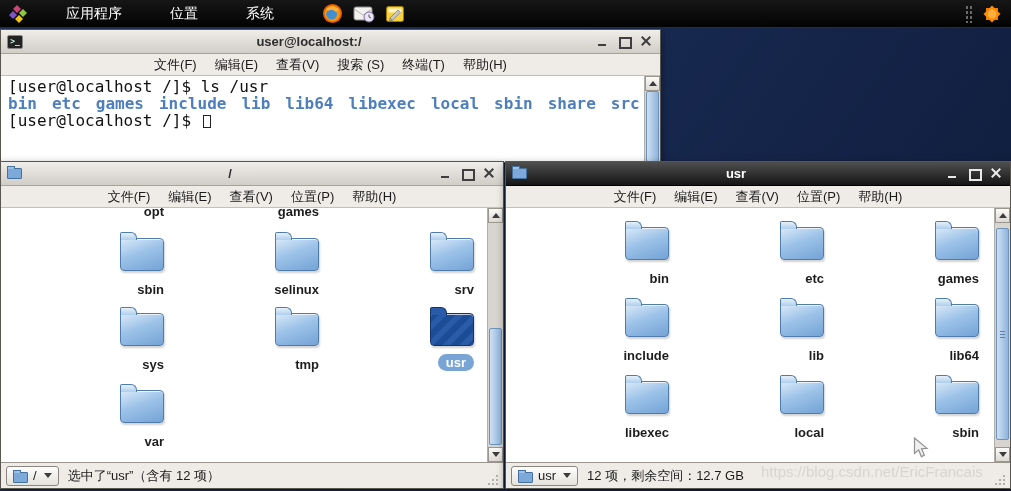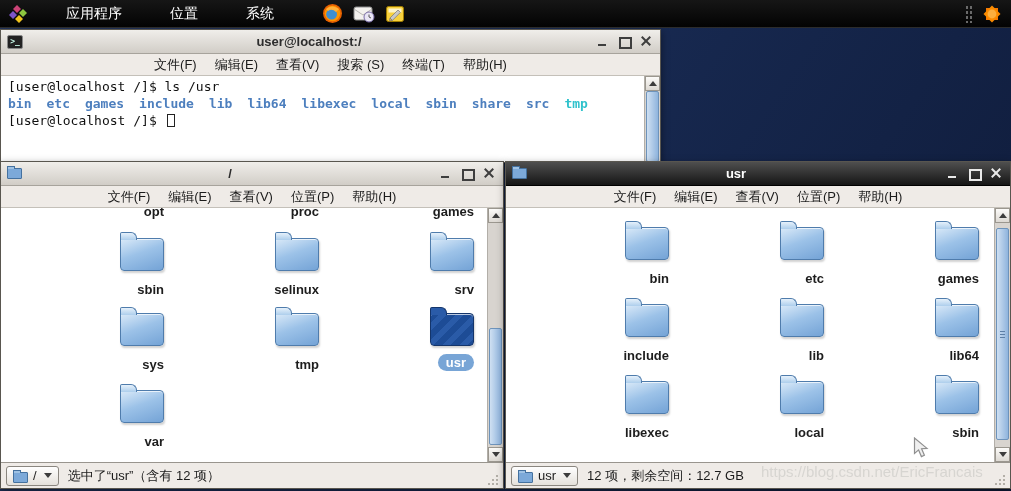--- a/index.html
+++ b/index.html
@@ -44,21 +44,21 @@
   .active .wbtn.cls::before,.active .wbtn.cls::after{ background:#e9e9e9;}
   .menubar{ height:22px; display:flex; align-items:center; padding:0 4px;
             background:#efebe7; border-bottom:1px solid #c4c0b9;justify-content:center;}
   .mitem{ font-size:13px; color:#1b1b1b; padding:2px 9px; white-space:nowrap;}
 
   
   .terminal-win{ left:0; top:29px; width:661px; height:134px; z-index:1;}
   .term-icon{ width:16px; height:14px; background:#222; border:1px solid #888; border-radius:2px;
               color:#cfe; font:bold 8px "DejaVu Sans Mono",monospace; line-height:12px; text-align:center;}
   .term-content{ position:relative; height:86px; background:#fff; overflow:hidden;}
-  .term-text{ padding:2px 0 0 7px; font-family:"DejaVu Sans Mono",monospace; font-size:13px;
+  .term-text{ padding:2px 0 0 7px; font-family:"DejaVu Sans Mono",monospace; font-size:16px;
               line-height:17px; color:#101010; white-space:nowrap;}
   .dirblue{ color:#4d7fbe; font-weight:bold; margin-right:15px;}
   .dircyan{ color:#2fc2cc; font-weight:bold;}
   .tcursor{ display:inline-block; width:8px; height:13px; border:1px solid #222;
             vertical-align:-2px; margin-left:2px;}
 
   
   .sb{ position:absolute; top:0; right:0; bottom:0; width:16px;
        background:#d8d4cf; border-left:1px solid #b2aea8;}
   .sb-btn{ position:absolute; left:0; width:15px; height:15px;
@@ -218,23 +218,20 @@
     <span class="mitem">查看(V)</span>
     <span class="mitem">位置(P)</span>
     <span class="mitem">帮助(H)</span>
   </div>
   <div class="fm-content">
     <div class="grid-row partial" style="top:-4px;">
       <div class="cell">
           <div class="flabel">opt</div>
         </div>
       <div class="cell">
-          <div class="flabel">proc</div>
-        </div>
-      <div class="cell">
           <div class="flabel">games</div>
         </div>
     </div>
     <div class="grid-row" style="top:30px;">
       <div class="cell">
           <div class="folder"></div>
           <div class="flabel">sbin</div>
         </div>
       <div class="cell">
           <div class="folder"></div>

